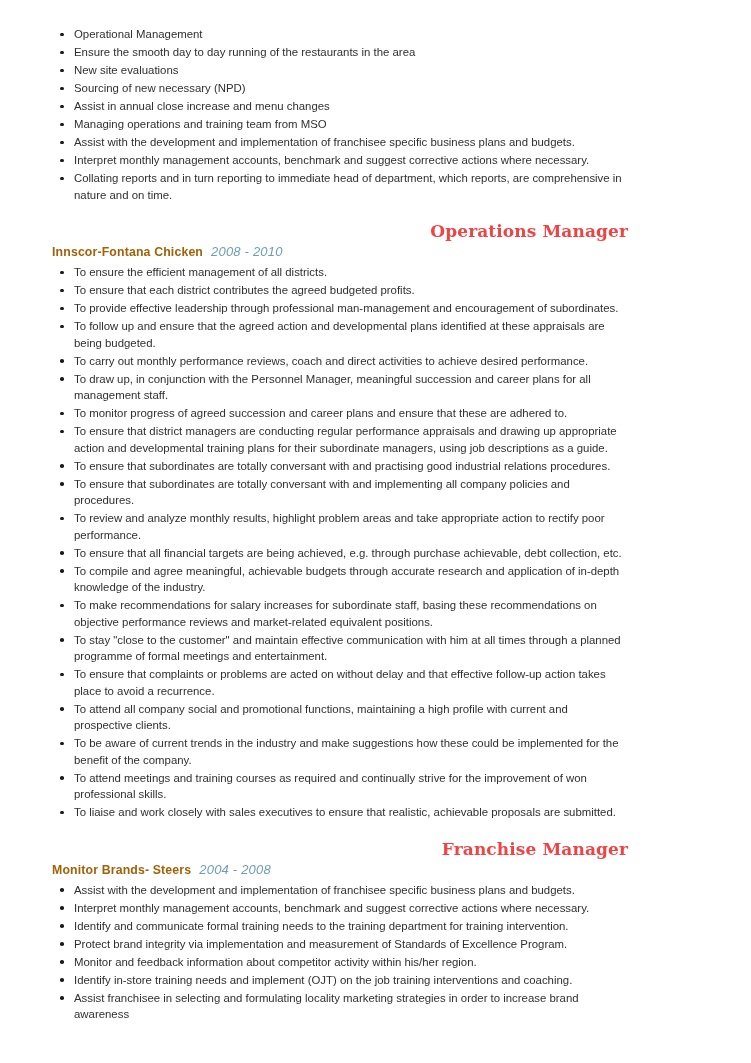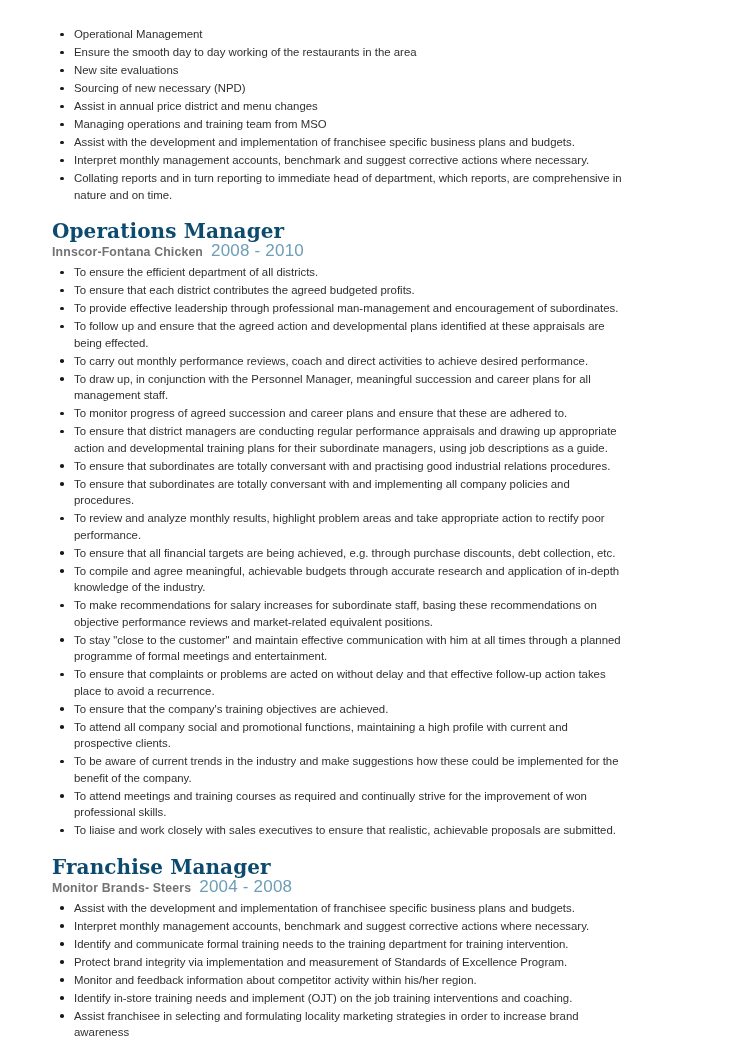--- a/index.html
+++ b/index.html
@@ -46,90 +46,91 @@
     border-radius: 50%;
     background: #1a1a1a;
   }
 
   
   .job {
     margin-top: 19px;
   }
   .job-title {
     font-family: "DejaVu Serif", "Liberation Serif", serif;
-    font-size: 20px;
+    font-size: 17px;
     font-weight: bold;
-    color: #0c4a6e;
+    color: #ef4444;
     letter-spacing: 0.1px;
     line-height: 19px;
     margin: 0 0 2px 0;
+    text-align: right;
   }
   .job-meta {
     margin: 0 0 4px 0;
     line-height: 16px;
     white-space: nowrap;
   }
   .company {
     font-family: "Liberation Sans", sans-serif;
     font-size: 12.3px;
     font-weight: bold;
-    color: #737373;
+    color: #a16207;
     letter-spacing: 0.15px;
   }
   .dates {
     font-family: "Liberation Sans", sans-serif;
-    font-size: 17px;
+    font-size: 13px;
     font-weight: normal;
     color: #6d9eb5;
     margin-left: 8px;
     letter-spacing: 0.2px;
+    font-style: italic;
   }
   .job .bullets {
     margin-top: 2px;
   }
 </style>
 </head>
 <body>
 
 <div class="page">
 
   <ul class="bullets" id="continued-list">
       <li>Operational Management</li>
-      <li>Ensure the smooth day to day working of the restaurants in the area</li>
+      <li>Ensure the smooth day to day running of the restaurants in the area</li>
       <li>New site evaluations</li>
       <li>Sourcing of new necessary (NPD)</li>
-      <li>Assist in annual price district and menu changes</li>
+      <li>Assist in annual close increase and menu changes</li>
       <li>Managing operations and training team from MSO</li>
       <li>Assist with the development and implementation of franchisee specific business plans and budgets.</li>
       <li>Interpret monthly management accounts, benchmark and suggest corrective actions where necessary.</li>
       <li>Collating reports and in turn reporting to immediate head of department, which reports, are comprehensive in nature and on time.</li>
     </ul>
 
   <div id="jobs-container">
       <div class="job">
         <div class="job-title">Operations Manager</div>
         <div class="job-meta"><span class="company">Innscor-Fontana Chicken</span><span class="dates">2008 - 2010</span></div>
         <ul class="bullets">
-          <li>To ensure the efficient department of all districts.</li>
+          <li>To ensure the efficient management of all districts.</li>
           <li>To ensure that each district contributes the agreed budgeted profits.</li>
           <li>To provide effective leadership through professional man-management and encouragement of subordinates.</li>
-          <li>To follow up and ensure that the agreed action and developmental plans identified at these appraisals are being effected.</li>
+          <li>To follow up and ensure that the agreed action and developmental plans identified at these appraisals are being budgeted.</li>
           <li>To carry out monthly performance reviews, coach and direct activities to achieve desired performance.</li>
           <li>To draw up, in conjunction with the Personnel Manager, meaningful succession and career plans for all management staff.</li>
           <li>To monitor progress of agreed succession and career plans and ensure that these are adhered to.</li>
           <li>To ensure that district managers are conducting regular performance appraisals and drawing up appropriate action and developmental training plans for their subordinate managers, using job descriptions as a guide.</li>
           <li>To ensure that subordinates are totally conversant with and practising good industrial relations procedures.</li>
           <li>To ensure that subordinates are totally conversant with and implementing all company policies and procedures.</li>
           <li>To review and analyze monthly results, highlight problem areas and take appropriate action to rectify poor performance.</li>
-          <li>To ensure that all financial targets are being achieved, e.g. through purchase discounts, debt collection, etc.</li>
+          <li>To ensure that all financial targets are being achieved, e.g. through purchase achievable, debt collection, etc.</li>
           <li>To compile and agree meaningful, achievable budgets through accurate research and application of in-depth knowledge of the industry.</li>
           <li>To make recommendations for salary increases for subordinate staff, basing these recommendations on objective performance reviews and market-related equivalent positions.</li>
           <li>To stay "close to the customer" and maintain effective communication with him at all times through a planned programme of formal meetings and entertainment.</li>
           <li>To ensure that complaints or problems are acted on without delay and that effective follow-up action takes place to avoid a recurrence.</li>
-          <li>To ensure that the company's training objectives are achieved.</li>
           <li>To attend all company social and promotional functions, maintaining a high profile with current and prospective clients.</li>
           <li>To be aware of current trends in the industry and make suggestions how these could be implemented for the benefit of the company.</li>
           <li>To attend meetings and training courses as required and continually strive for the improvement of won professional skills.</li>
           <li>To liaise and work closely with sales executives to ensure that realistic, achievable proposals are submitted.</li>
         </ul>
       </div>
       <div class="job">
         <div class="job-title">Franchise Manager</div>
         <div class="job-meta"><span class="company">Monitor Brands- Steers</span><span class="dates">2004 - 2008</span></div>
         <ul class="bullets">

